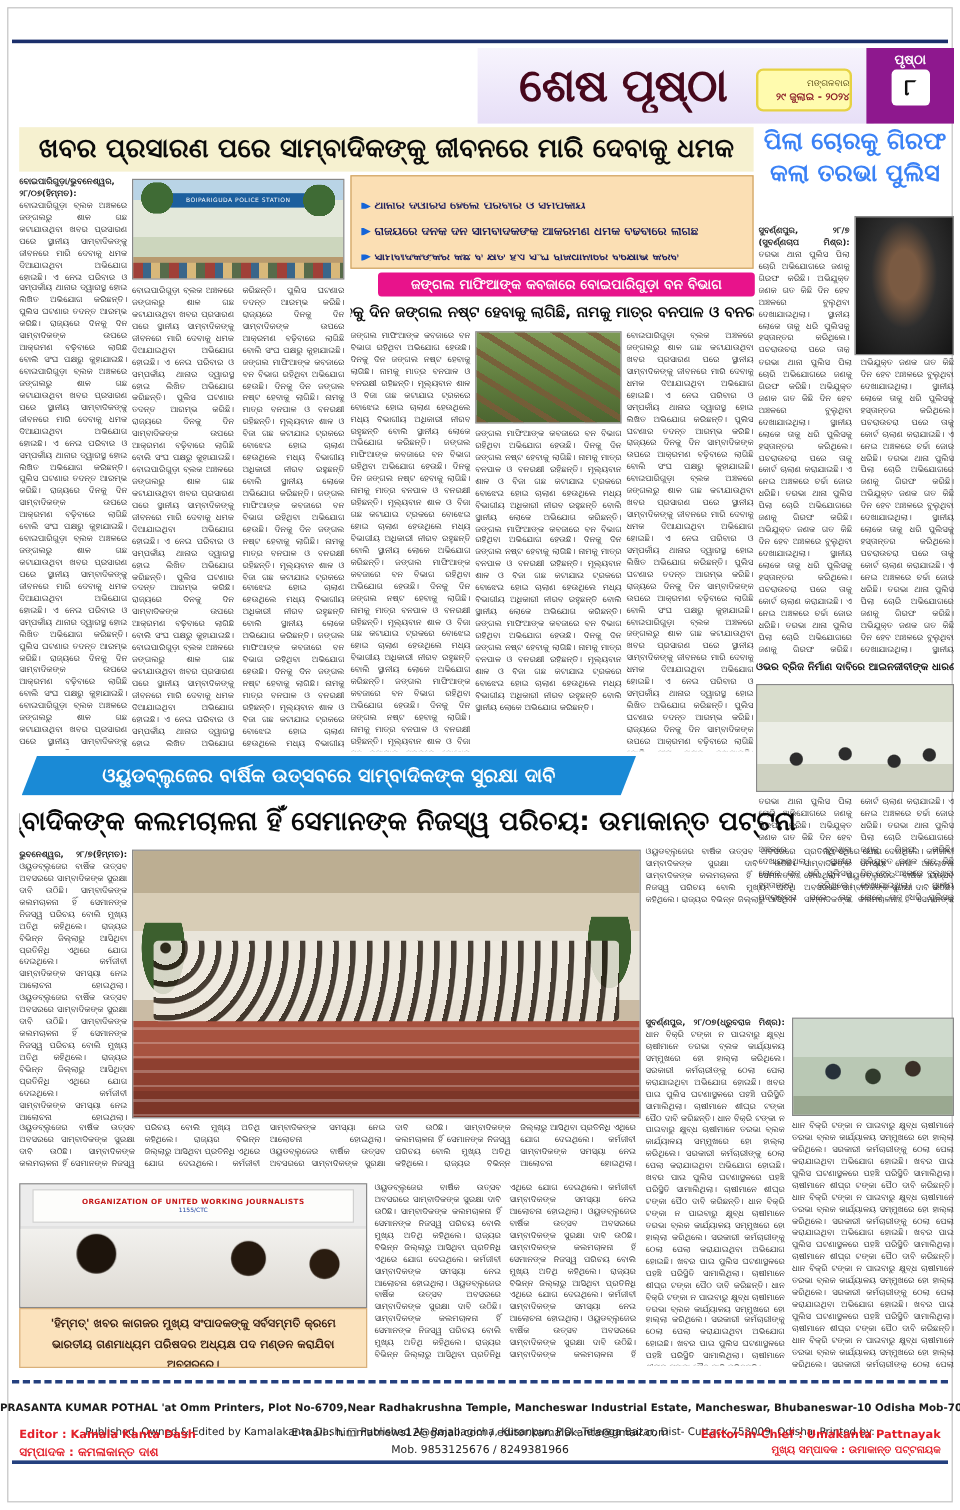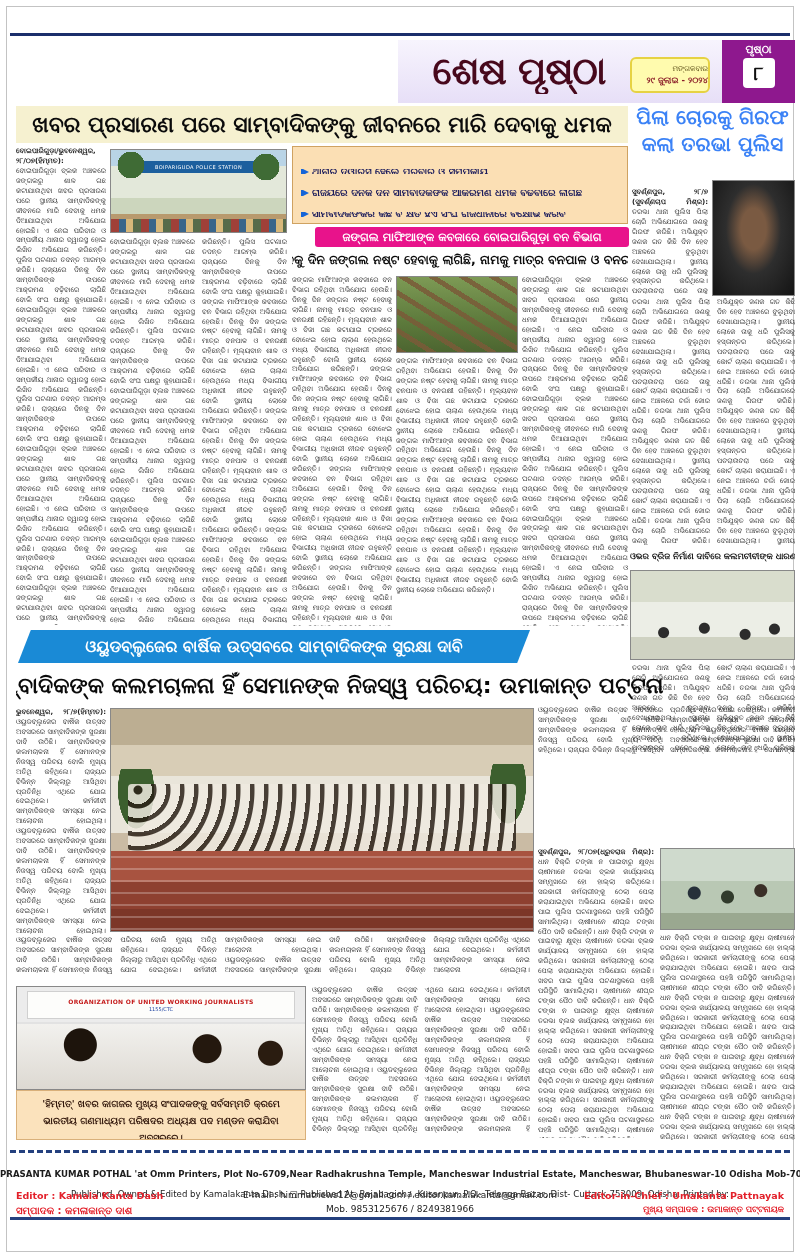--- a/index.html
+++ b/index.html
@@ -197,21 +197,21 @@
     <span>ବୋଇପାରିଗୁଡ଼ା ବ୍ଲକ ଅଞ୍ଚଳରେ ଜଙ୍ଗଲରୁ ଶାଳ ଗଛ କଟାଯାଉଥିବା ଖବର ପ୍ରସାରଣ ପରେ ସ୍ଥାନୀୟ ସାମ୍ବାଦିକଙ୍କୁ ଜୀବନରେ ମାରି ଦେବାକୁ ଧମକ ଦିଆଯାଇଥିବା ଅଭିଯୋଗ ହୋଇଛି। ଏ ନେଇ ପରିବାର ଓ ସମ୍ପର୍କୀୟ ଥାନାର ଦ୍ୱାରସ୍ଥ ହୋଇ ଲିଖିତ ଅଭିଯୋଗ କରିଛନ୍ତି। ପୁଲିସ ଘଟଣାର ତଦନ୍ତ ଆରମ୍ଭ କରିଛି। ରାଜ୍ୟରେ ଦିନକୁ ଦିନ ସାମ୍ବାଦିକଙ୍କ ଉପରେ ଆକ୍ରମଣ ବଢ଼ିବାରେ ଲାଗିଛି ବୋଲି ସଂଘ ପକ୍ଷରୁ କୁହାଯାଇଛି। ବୋଇପାରିଗୁଡ଼ା ବ୍ଲକ ଅଞ୍ଚଳରେ ଜଙ୍ଗଲରୁ ଶାଳ ଗଛ କଟାଯାଉଥିବା ଖବର ପ୍ରସାରଣ ପରେ ସ୍ଥାନୀୟ ସାମ୍ବାଦିକଙ୍କୁ ଜୀବନରେ ମାରି ଦେବାକୁ ଧମକ ଦିଆଯାଇଥିବା ଅଭିଯୋଗ ହୋଇଛି। ଏ ନେଇ ପରିବାର ଓ ସମ୍ପର୍କୀୟ ଥାନାର ଦ୍ୱାରସ୍ଥ ହୋଇ ଲିଖିତ ଅଭିଯୋଗ କରିଛନ୍ତି। ପୁଲିସ ଘଟଣାର ତଦନ୍ତ ଆରମ୍ଭ କରିଛି। ରାଜ୍ୟରେ ଦିନକୁ ଦିନ ସାମ୍ବାଦିକଙ୍କ ଉପରେ ଆକ୍ରମଣ ବଢ଼ିବାରେ ଲାଗିଛି ବୋଲି ସଂଘ ପକ୍ଷରୁ କୁହାଯାଇଛି। ବୋଇପାରିଗୁଡ଼ା ବ୍ଲକ ଅଞ୍ଚଳରେ ଜଙ୍ଗଲରୁ ଶାଳ ଗଛ କଟାଯାଉଥିବା ଖବର ପ୍ରସାରଣ ପରେ ସ୍ଥାନୀୟ ସାମ୍ବାଦିକଙ୍କୁ ଜୀବନରେ ମାରି ଦେବାକୁ ଧମକ ଦିଆଯାଇଥିବା ଅଭିଯୋଗ ହୋଇଛି। ଏ ନେଇ ପରିବାର ଓ ସମ୍ପର୍କୀୟ ଥାନାର ଦ୍ୱାରସ୍ଥ ହୋଇ ଲିଖିତ ଅଭିଯୋଗ କରିଛନ୍ତି। ପୁଲିସ ଘଟଣାର ତଦନ୍ତ ଆରମ୍ଭ କରିଛି। ରାଜ୍ୟରେ ଦିନକୁ ଦିନ ସାମ୍ବାଦିକଙ୍କ ଉପରେ ଆକ୍ରମଣ ବଢ଼ିବାରେ ଲାଗିଛି ବୋଲି ସଂଘ ପକ୍ଷରୁ କୁହାଯାଇଛି। ବୋଇପାରିଗୁଡ଼ା ବ୍ଲକ ଅଞ୍ଚଳରେ ଜଙ୍ଗଲରୁ ଶାଳ ଗଛ କଟାଯାଉଥିବା ଖବର ପ୍ରସାରଣ ପରେ ସ୍ଥାନୀୟ ସାମ୍ବାଦିକଙ୍କୁ ଜୀବନରେ ମାରି ଦେବାକୁ ଧମକ ଦିଆଯାଇଥିବା ଅଭିଯୋଗ ହୋଇଛି। ଏ ନେଇ ପରିବାର ଓ ସମ୍ପର୍କୀୟ ଥାନାର ଦ୍ୱାରସ୍ଥ ହୋଇ ଲିଖିତ ଅଭିଯୋଗ କରିଛନ୍ତି। ପୁଲିସ ଘଟଣାର ତଦନ୍ତ ଆରମ୍ଭ କରିଛି। ରାଜ୍ୟରେ ଦିନକୁ ଦିନ ସାମ୍ବାଦିକଙ୍କ ଉପରେ ଆକ୍ରମଣ ବଢ଼ିବାରେ ଲାଗିଛି ବୋଲି ସଂଘ ପକ୍ଷରୁ କୁହାଯାଇଛି। </span>
   </div>
 
   <div class="abs tcol" style="left:632px;top:188px;width:76px;height:106px;">
     <span class="dl">ସୁବର୍ଣ୍ଣପୁର, ୨୮/୭ (ସୁବର୍ଣ୍ଣଚାପ ମିଶ୍ର): </span><span>ତରଭା ଥାନା ପୁଲିସ ପିଲା ଚୋରି ଅଭିଯୋଗରେ ଜଣକୁ ଗିରଫ କରିଛି। ଅଭିଯୁକ୍ତ ଜଣକ ଗତ କିଛି ଦିନ ହେବ ଅଞ୍ଚଳରେ ବୁଲୁଥିବା ଦେଖାଯାଇଥିଲା। ସ୍ଥାନୀୟ ଲୋକେ ତାକୁ ଧରି ପୁଲିସକୁ ହସ୍ତାନ୍ତର କରିଥିଲେ। ପଚରାଉଚରା ପରେ ତାକୁ କୋର୍ଟ ଚାଲାଣ କରାଯାଇଛି। ଏ ନେଇ ଅଞ୍ଚଳରେ ଚର୍ଚ୍ଚା ଜୋର ଧରିଛି। ତରଭା ଥାନା ପୁଲିସ ପିଲା ଚୋରି ଅଭିଯୋଗରେ ଜଣକୁ ଗିରଫ କରିଛି। ଅଭିଯୁକ୍ତ ଜଣକ ଗତ କିଛି ଦିନ ହେବ ଅଞ୍ଚଳରେ ବୁଲୁଥିବା ଦେଖାଯାଇଥିଲା। ସ୍ଥାନୀୟ ଲୋକେ ତାକୁ ଧରି ପୁଲିସକୁ ହସ୍ତାନ୍ତର କରିଥିଲେ। ପଚରାଉଚରା ପରେ ତାକୁ କୋର୍ଟ ଚାଲାଣ କରାଯାଇଛି। ଏ ନେଇ ଅଞ୍ଚଳରେ ଚର୍ଚ୍ଚା ଜୋର ଧରିଛି। </span>
   </div>
   <div class="photo portrait-photo"></div>
   <div class="abs tcol cols2" style="left:632px;top:298px;width:163px;height:250px;">
     <span>ତରଭା ଥାନା ପୁଲିସ ପିଲା ଚୋରି ଅଭିଯୋଗରେ ଜଣକୁ ଗିରଫ କରିଛି। ଅଭିଯୁକ୍ତ ଜଣକ ଗତ କିଛି ଦିନ ହେବ ଅଞ୍ଚଳରେ ବୁଲୁଥିବା ଦେଖାଯାଇଥିଲା। ସ୍ଥାନୀୟ ଲୋକେ ତାକୁ ଧରି ପୁଲିସକୁ ହସ୍ତାନ୍ତର କରିଥିଲେ। ପଚରାଉଚରା ପରେ ତାକୁ କୋର୍ଟ ଚାଲାଣ କରାଯାଇଛି। ଏ ନେଇ ଅଞ୍ଚଳରେ ଚର୍ଚ୍ଚା ଜୋର ଧରିଛି। ତରଭା ଥାନା ପୁଲିସ ପିଲା ଚୋରି ଅଭିଯୋଗରେ ଜଣକୁ ଗିରଫ କରିଛି। ଅଭିଯୁକ୍ତ ଜଣକ ଗତ କିଛି ଦିନ ହେବ ଅଞ୍ଚଳରେ ବୁଲୁଥିବା ଦେଖାଯାଇଥିଲା। ସ୍ଥାନୀୟ ଲୋକେ ତାକୁ ଧରି ପୁଲିସକୁ ହସ୍ତାନ୍ତର କରିଥିଲେ। ପଚରାଉଚରା ପରେ ତାକୁ କୋର୍ଟ ଚାଲାଣ କରାଯାଇଛି। ଏ ନେଇ ଅଞ୍ଚଳରେ ଚର୍ଚ୍ଚା ଜୋର ଧରିଛି। ତରଭା ଥାନା ପୁଲିସ ପିଲା ଚୋରି ଅଭିଯୋଗରେ ଜଣକୁ ଗିରଫ କରିଛି। ଅଭିଯୁକ୍ତ ଜଣକ ଗତ କିଛି ଦିନ ହେବ ଅଞ୍ଚଳରେ ବୁଲୁଥିବା ଦେଖାଯାଇଥିଲା। ସ୍ଥାନୀୟ ଲୋକେ ତାକୁ ଧରି ପୁଲିସକୁ ହସ୍ତାନ୍ତର କରିଥିଲେ। ପଚରାଉଚରା ପରେ ତାକୁ କୋର୍ଟ ଚାଲାଣ କରାଯାଇଛି। ଏ ନେଇ ଅଞ୍ଚଳରେ ଚର୍ଚ୍ଚା ଜୋର ଧରିଛି। ତରଭା ଥାନା ପୁଲିସ ପିଲା ଚୋରି ଅଭିଯୋଗରେ ଜଣକୁ ଗିରଫ କରିଛି। ଅଭିଯୁକ୍ତ ଜଣକ ଗତ କିଛି ଦିନ ହେବ ଅଞ୍ଚଳରେ ବୁଲୁଥିବା ଦେଖାଯାଇଥିଲା। ସ୍ଥାନୀୟ ଲୋକେ ତାକୁ ଧରି ପୁଲିସକୁ ହସ୍ତାନ୍ତର କରିଥିଲେ। ପଚରାଉଚରା ପରେ ତାକୁ କୋର୍ଟ ଚାଲାଣ କରାଯାଇଛି। ଏ ନେଇ ଅଞ୍ଚଳରେ ଚର୍ଚ୍ଚା ଜୋର ଧରିଛି। ତରଭା ଥାନା ପୁଲିସ ପିଲା ଚୋରି ଅଭିଯୋଗରେ ଜଣକୁ ଗିରଫ କରିଛି। ଅଭିଯୁକ୍ତ ଜଣକ ଗତ କିଛି ଦିନ ହେବ ଅଞ୍ଚଳରେ ବୁଲୁଥିବା ଦେଖାଯାଇଥିଲା। ସ୍ଥାନୀୟ ଲୋକେ ତାକୁ ଧରି ପୁଲିସକୁ ହସ୍ତାନ୍ତର କରିଥିଲେ। ପଚରାଉଚରା ପରେ ତାକୁ କୋର୍ଟ ଚାଲାଣ କରାଯାଇଛି। ଏ ନେଇ ଅଞ୍ଚଳରେ ଚର୍ଚ୍ଚା ଜୋର ଧରିଛି। </span>
   </div>
-  <div class="abs cap-small" style="left:630px;top:551px;width:165px;height:18px;">ଓଭର ବ୍ରିଜ ନିର୍ମାଣ ଦାବିରେ କଲମଚୀବୀଙ୍କ ଧାରଣା</div>
+  <div class="abs cap-small" style="left:630px;top:551px;width:165px;height:18px;">ଓଭର ବ୍ରିଜ ନିର୍ମାଣ ଦାବିରେ ଆଇନଜୀବୀଙ୍କ ଧାରଣା</div>
   <div class="photo lawyers-photo"></div>
   <div class="abs tcol cols2" style="left:632px;top:664px;width:163px;height:94px;">
     <span>ତରଭା ଥାନା ପୁଲିସ ପିଲା ଚୋରି ଅଭିଯୋଗରେ ଜଣକୁ ଗିରଫ କରିଛି। ଅଭିଯୁକ୍ତ ଜଣକ ଗତ କିଛି ଦିନ ହେବ ଅଞ୍ଚଳରେ ବୁଲୁଥିବା ଦେଖାଯାଇଥିଲା। ସ୍ଥାନୀୟ ଲୋକେ ତାକୁ ଧରି ପୁଲିସକୁ ହସ୍ତାନ୍ତର କରିଥିଲେ। ପଚରାଉଚରା ପରେ ତାକୁ କୋର୍ଟ ଚାଲାଣ କରାଯାଇଛି। ଏ ନେଇ ଅଞ୍ଚଳରେ ଚର୍ଚ୍ଚା ଜୋର ଧରିଛି। ତରଭା ଥାନା ପୁଲିସ ପିଲା ଚୋରି ଅଭିଯୋଗରେ ଜଣକୁ ଗିରଫ କରିଛି। ଅଭିଯୁକ୍ତ ଜଣକ ଗତ କିଛି ଦିନ ହେବ ଅଞ୍ଚଳରେ ବୁଲୁଥିବା ଦେଖାଯାଇଥିଲା। ସ୍ଥାନୀୟ ଲୋକେ ତାକୁ ଧରି ପୁଲିସକୁ ହସ୍ତାନ୍ତର କରିଥିଲେ। ପଚରାଉଚରା ପରେ ତାକୁ କୋର୍ଟ ଚାଲାଣ କରାଯାଇଛି। ଏ ନେଇ ଅଞ୍ଚଳରେ ଚର୍ଚ୍ଚା ଜୋର ଧରିଛି। ତରଭା ଥାନା ପୁଲିସ ପିଲା ଚୋରି ଅଭିଯୋଗରେ ଜଣକୁ ଗିରଫ କରିଛି। ଅଭିଯୁକ୍ତ ଜଣକ ଗତ କିଛି ଦିନ ହେବ ଅଞ୍ଚଳରେ ବୁଲୁଥିବା ଦେଖାଯାଇଥିଲା। ସ୍ଥାନୀୟ ଲୋକେ ତାକୁ ଧରି ପୁଲିସକୁ ହସ୍ତାନ୍ତର କରିଥିଲେ। ପଚରାଉଚରା ପରେ ତାକୁ କୋର୍ଟ ଚାଲାଣ କରାଯାଇଛି। ଏ ନେଇ ଅଞ୍ଚଳରେ ଚର୍ଚ୍ଚା ଜୋର ଧରିଛି। </span>
   </div>
 
   <div class="abs blue-ribbon">ଓୟୁଡବ୍ଲୁଜେର ବାର୍ଷିକ ଉତ୍ସବରେ ସାମ୍ବାଦିକଙ୍କ ସୁରକ୍ଷା ଦାବି</div>
   <div class="abs ouwj-headline">ସାମ୍ବାଦିକଙ୍କ କଲମଚାଳନା ହିଁ ସେମାନଙ୍କ ନିଜସ୍ୱ ପରିଚୟ: ଉମାକାନ୍ତ ପଟ୍ଟନାୟକ</div>
   <div class="abs tcol" style="left:16px;top:708px;width:90px;height:226px;">
     <span class="dl">ଭୁବନେଶ୍ୱର, ୨୮/୭(ହିମ୍ମତ): </span><span>ଓୟୁଡବ୍ଲୁଜେର ବାର୍ଷିକ ଉତ୍ସବ ଅବସରରେ ସାମ୍ବାଦିକଙ୍କ ସୁରକ୍ଷା ଦାବି ଉଠିଛି। ସାମ୍ବାଦିକଙ୍କ କଲମଚାଳନା ହିଁ ସେମାନଙ୍କ ନିଜସ୍ୱ ପରିଚୟ ବୋଲି ମୁଖ୍ୟ ଅତିଥି କହିଥିଲେ। ରାଜ୍ୟର ବିଭିନ୍ନ ଜିଲ୍ଲାରୁ ଆସିଥିବା ପ୍ରତିନିଧି ଏଥିରେ ଯୋଗ ଦେଇଥିଲେ। କର୍ମଜୀବୀ ସାମ୍ବାଦିକଙ୍କ ସମସ୍ୟା ନେଇ ଆଲୋଚନା ହୋଇଥିଲା। ଓୟୁଡବ୍ଲୁଜେର ବାର୍ଷିକ ଉତ୍ସବ ଅବସରରେ ସାମ୍ବାଦିକଙ୍କ ସୁରକ୍ଷା ଦାବି ଉଠିଛି। ସାମ୍ବାଦିକଙ୍କ କଲମଚାଳନା ହିଁ ସେମାନଙ୍କ ନିଜସ୍ୱ ପରିଚୟ ବୋଲି ମୁଖ୍ୟ ଅତିଥି କହିଥିଲେ। ରାଜ୍ୟର ବିଭିନ୍ନ ଜିଲ୍ଲାରୁ ଆସିଥିବା ପ୍ରତିନିଧି ଏଥିରେ ଯୋଗ ଦେଇଥିଲେ। କର୍ମଜୀବୀ ସାମ୍ବାଦିକଙ୍କ ସମସ୍ୟା ନେଇ ଆଲୋଚନା ହୋଇଥିଲା। ଓୟୁଡବ୍ଲୁଜେର ବାର୍ଷିକ ଉତ୍ସବ ଅବସରରେ ସାମ୍ବାଦିକଙ୍କ ସୁରକ୍ଷା ଦାବି ଉଠିଛି। ସାମ୍ବାଦିକଙ୍କ କଲମଚାଳନା ହିଁ ସେମାନଙ୍କ ନିଜସ୍ୱ ପରିଚୟ ବୋଲି ମୁଖ୍ୟ ଅତିଥି କହିଥିଲେ। ରାଜ୍ୟର ବିଭିନ୍ନ ଜିଲ୍ଲାରୁ ଆସିଥିବା ପ୍ରତିନିଧି ଏଥିରେ ଯୋଗ ଦେଇଥିଲେ। କର୍ମଜୀବୀ ସାମ୍ବାଦିକଙ୍କ ସମସ୍ୟା ନେଇ ଆଲୋଚନା ହୋଇଥିଲା। </span>
   </div>

